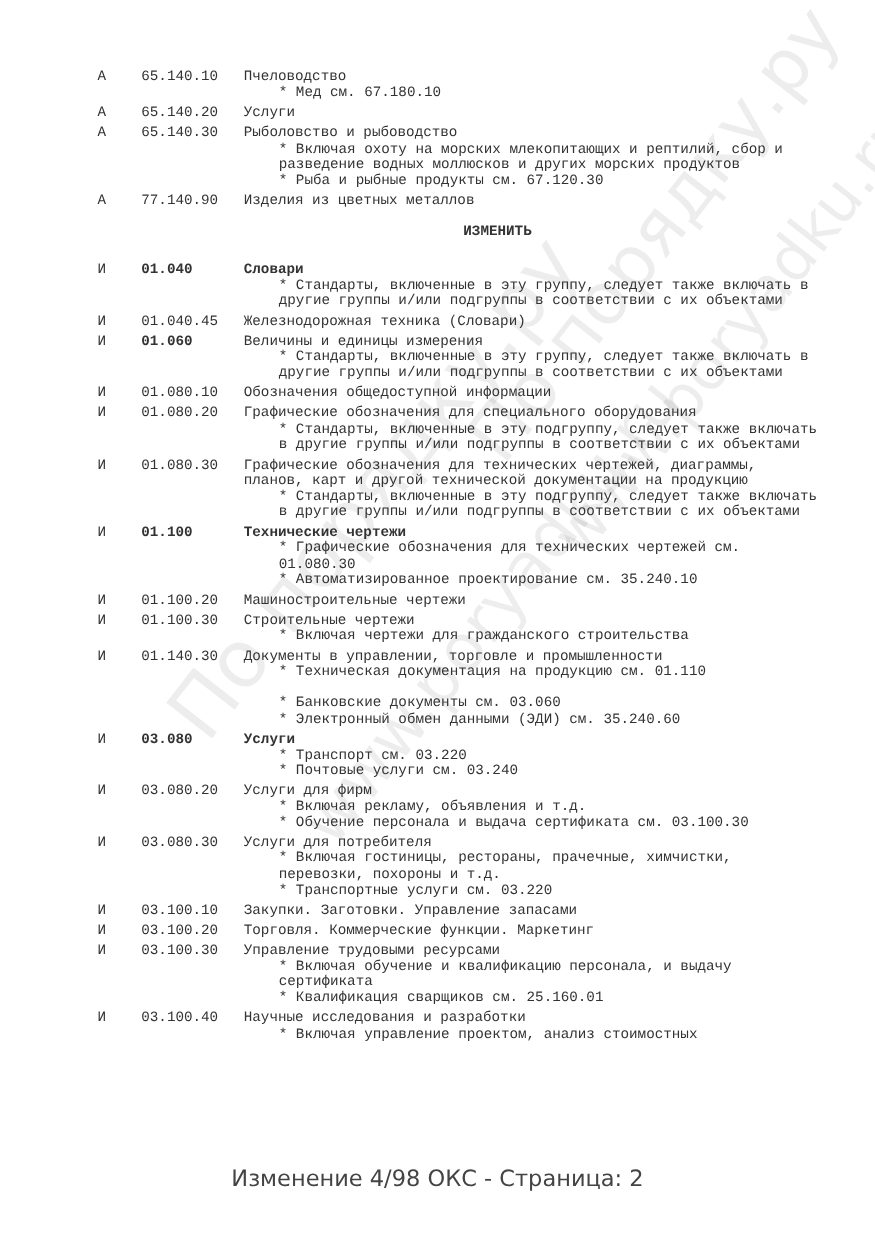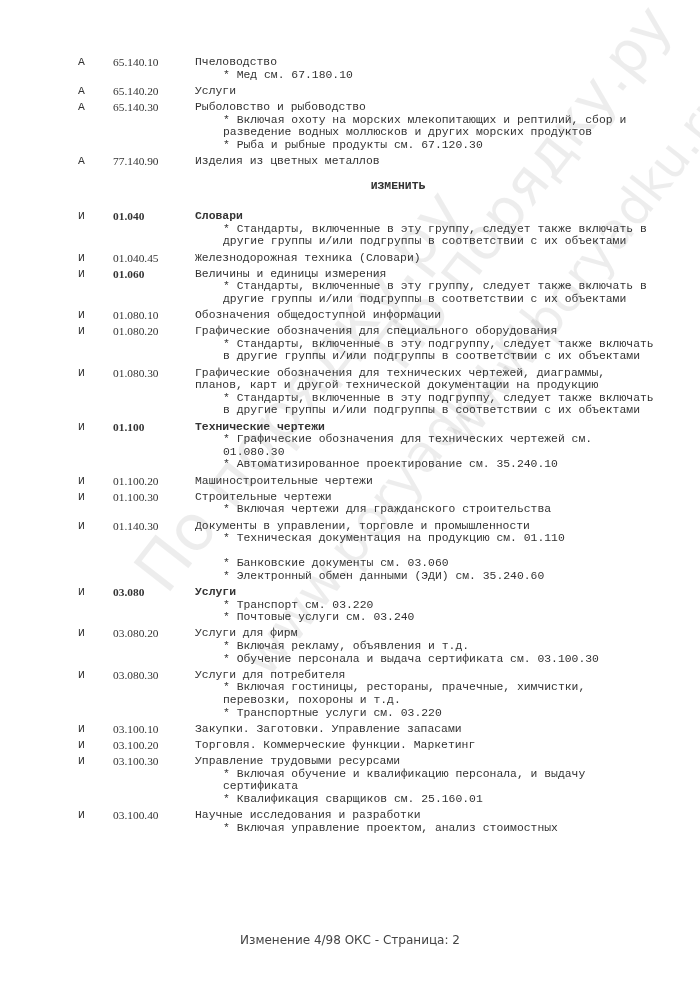--- a/index.html
+++ b/index.html
@@ -5,34 +5,34 @@
   html, body { margin: 0; padding: 0; background: #ffffff; }
   body { width: 700px; height: 990px; position: relative; overflow: hidden; }
   .page { position: absolute; left: 0; top: 0; width: 700px; height: 990px; background: #fff; }
   .content {
     position: absolute; left: 78px; top: 56px; width: 580px;
     font-family: "Liberation Mono", "DejaVu Sans Mono", monospace;
     font-size: 11.4px; line-height: 12.6px; color: #333;
   }
   .row { display: flex; margin-bottom: 3.6px; }
   .row .kind { width: 35px; flex: none; }
-  .row .code { width: 82px; flex: none; font-family: Liberation Serif, serif; }
+  .row .code { width: 82px; flex: none; }
   .row .desc { flex: 1; }
   .row.bold .code, .row.bold .title { font-weight: bold; }
   .desc .line { display: block; white-space: pre-wrap; }
   .note { display: block; white-space: pre-wrap; margin-left: 28px; }
   .spacer { display: block; height: 12.6px; }
   .section {
     text-align: center; font-weight: bold; margin: 12px 0 18px 0;
     padding-left: 60px;
     font-family: Liberation Mono, monospace;
   }
   .footer {
     position: absolute; left: 0; width: 700px; top: 933px; text-align: center;
-    font-family: "DejaVu Sans", "Liberation Sans", sans-serif; font-size: 12px; color: #444;
+    font-family: "DejaVu Sans", "Liberation Sans", sans-serif; font-size: 18px; color: #444;
   }
   .wm {
     position: absolute; font-family: "DejaVu Sans", sans-serif; color: rgba(0,0,0,0.07);
     font-size: 64px; white-space: nowrap; transform-origin: left top; pointer-events: none;
   }
 </style>
 </head>
 <body>
 
 <div class="page">

